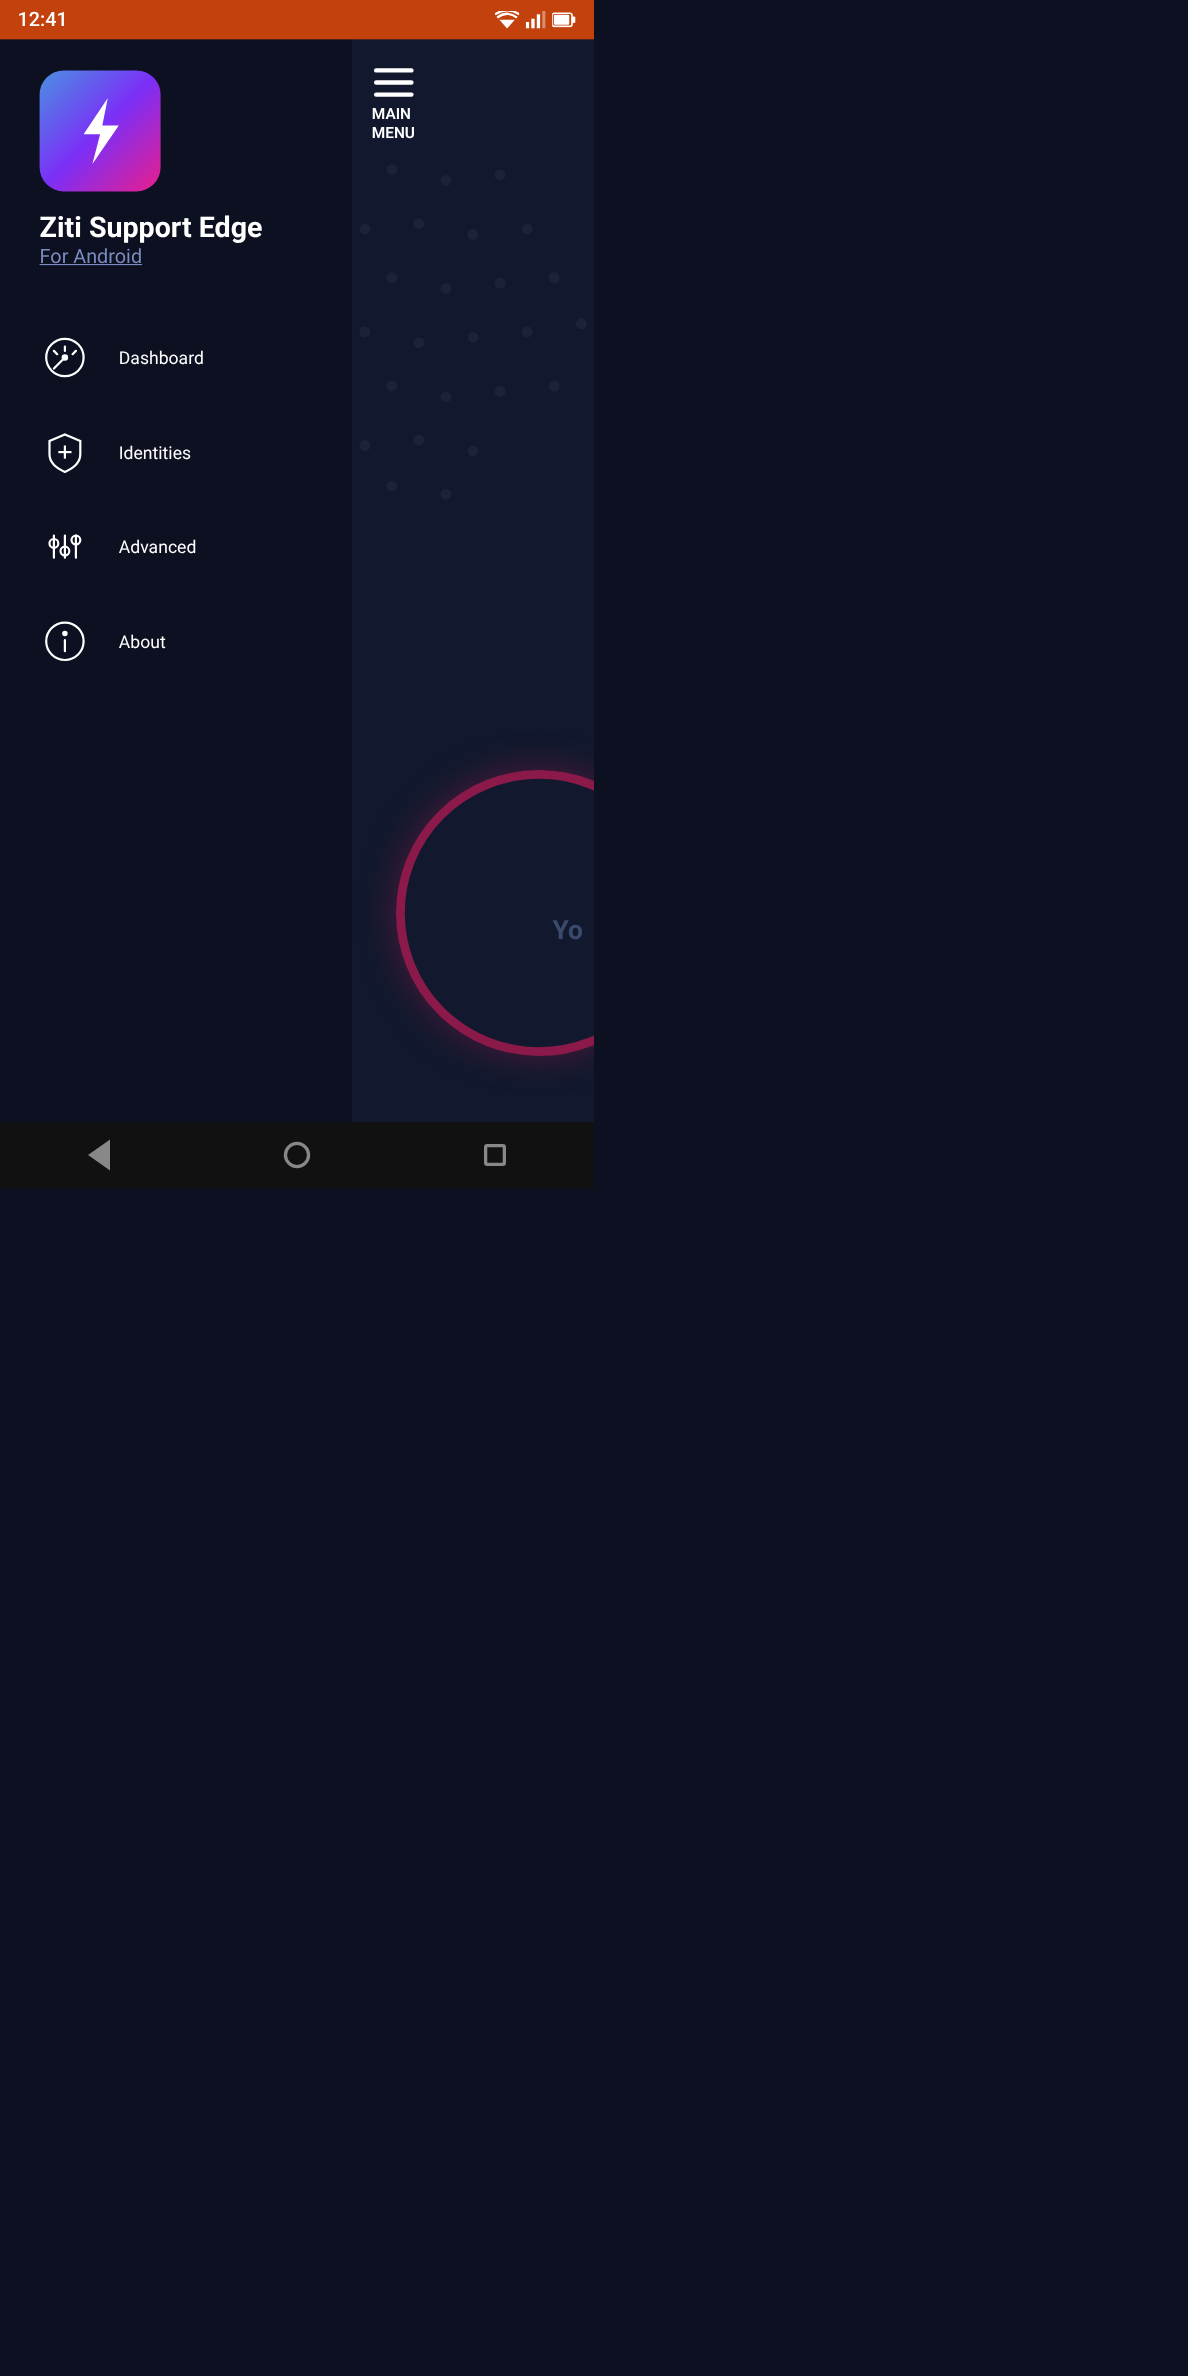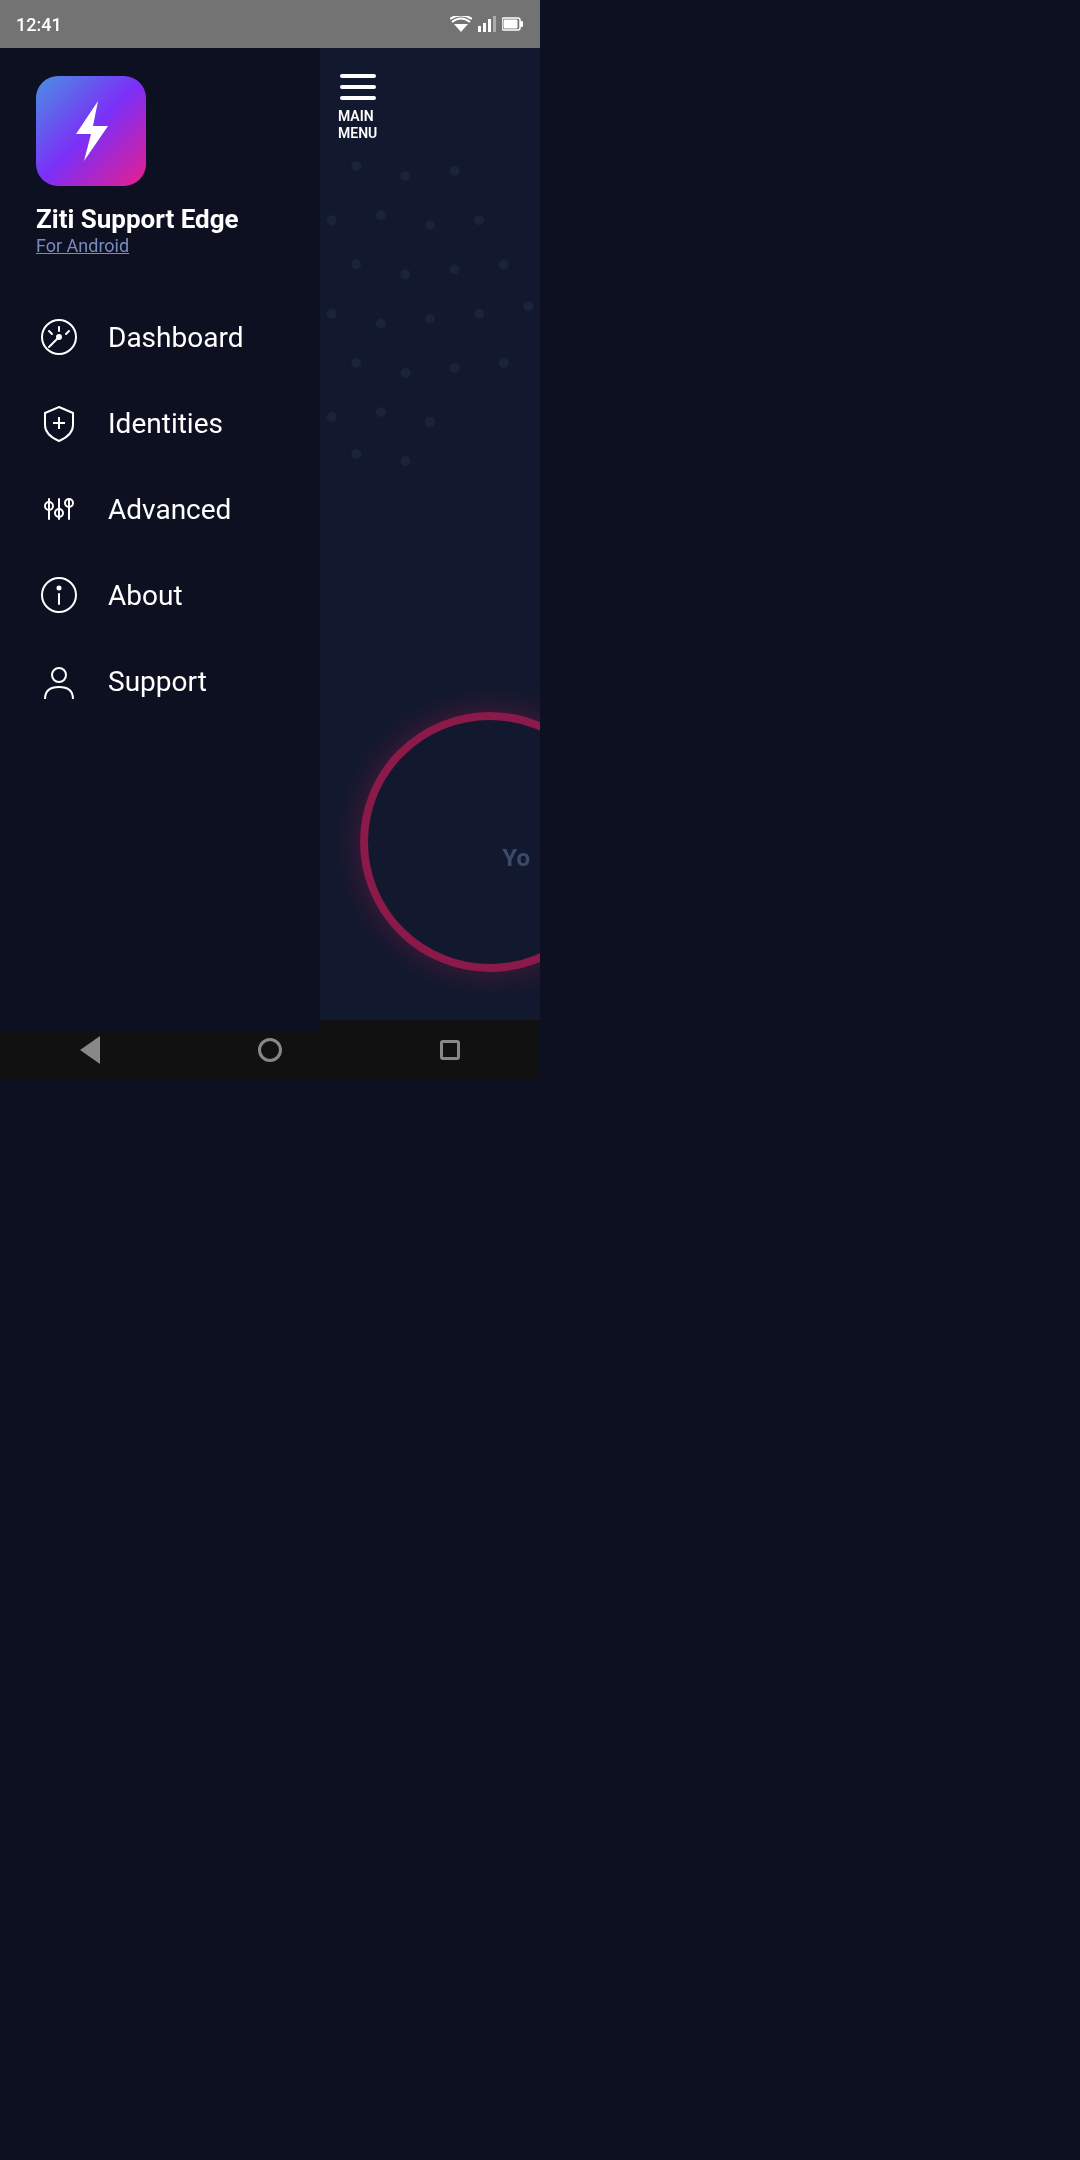--- a/index.html
+++ b/index.html
@@ -10,22 +10,22 @@
       height: 1080px;
       background: #0d1021;
       font-family: 'Roboto', Arial, sans-serif;
       overflow: hidden;
       position: relative;
     }
 
     
     .status-bar {
       width: 100%;
-      height: 48px;
-      background: #737373;
+      height: 36px;
+      background: #c2410c;
       display: flex;
       align-items: center;
       justify-content: space-between;
       padding: 0 16px;
     }
     .status-time {
       color: #ffffff;
       font-size: 18px;
       font-weight: 500;
     }
@@ -112,21 +112,21 @@
       flex-shrink: 0;
     }
     .nav-icon svg {
       stroke: white;
       fill: none;
       width: 40px;
       height: 40px;
     }
     .nav-label {
       color: #ffffff;
-      font-size: 28px;
+      font-size: 16px;
       font-weight: 400;
     }
 
     
     .right-panel {
       flex: 1;
       background: #12192e;
       position: relative;
       overflow: hidden;
     }
@@ -322,29 +322,20 @@
           <svg viewBox="0 0 40 40" stroke-width="2">
             <circle cx="20" cy="20" r="17"></circle>
             <line x1="20" y1="19" x2="20" y2="29" stroke-linecap="round"></line>
             <circle cx="20" cy="13" r="1.5" fill="white"></circle>
           </svg>
         </div>
         <span class="nav-label">About</span>
       </div>
 
 
-      <div class="nav-item">
-        <div class="nav-icon">
-          <svg viewBox="0 0 40 40" stroke-width="2">
-            <circle cx="20" cy="14" r="7"></circle>
-            <path d="M6 38 Q6 26 20 26 Q34 26 34 38"></path>
-          </svg>
-        </div>
-        <span class="nav-label">Support</span>
-      </div>
 
     </nav>
   </div>
 
   <div class="right-panel">
 
     <svg class="world-map-bg" viewBox="0 0 220 400" preserveAspectRatio="xMidYMid slice">
 
       <g fill="#4a6080" opacity="0.5">
         <circle cx="20" cy="60" r="2"></circle>

